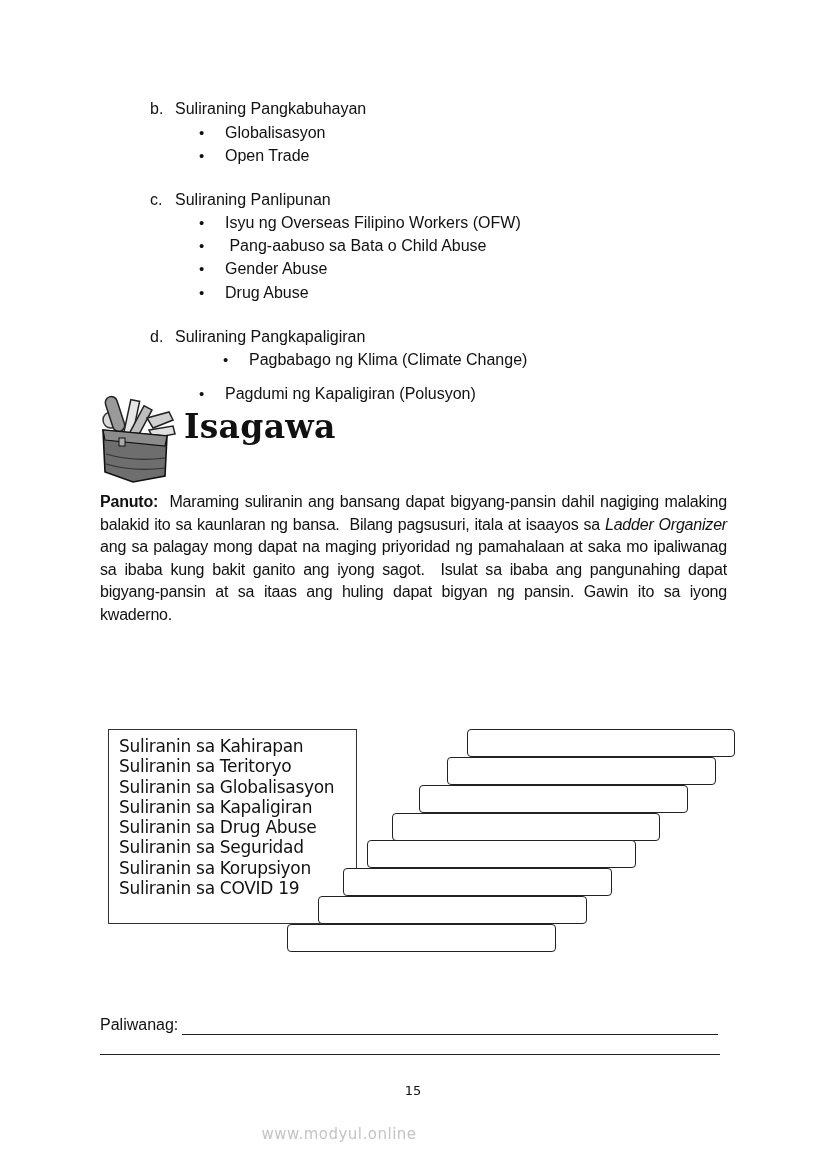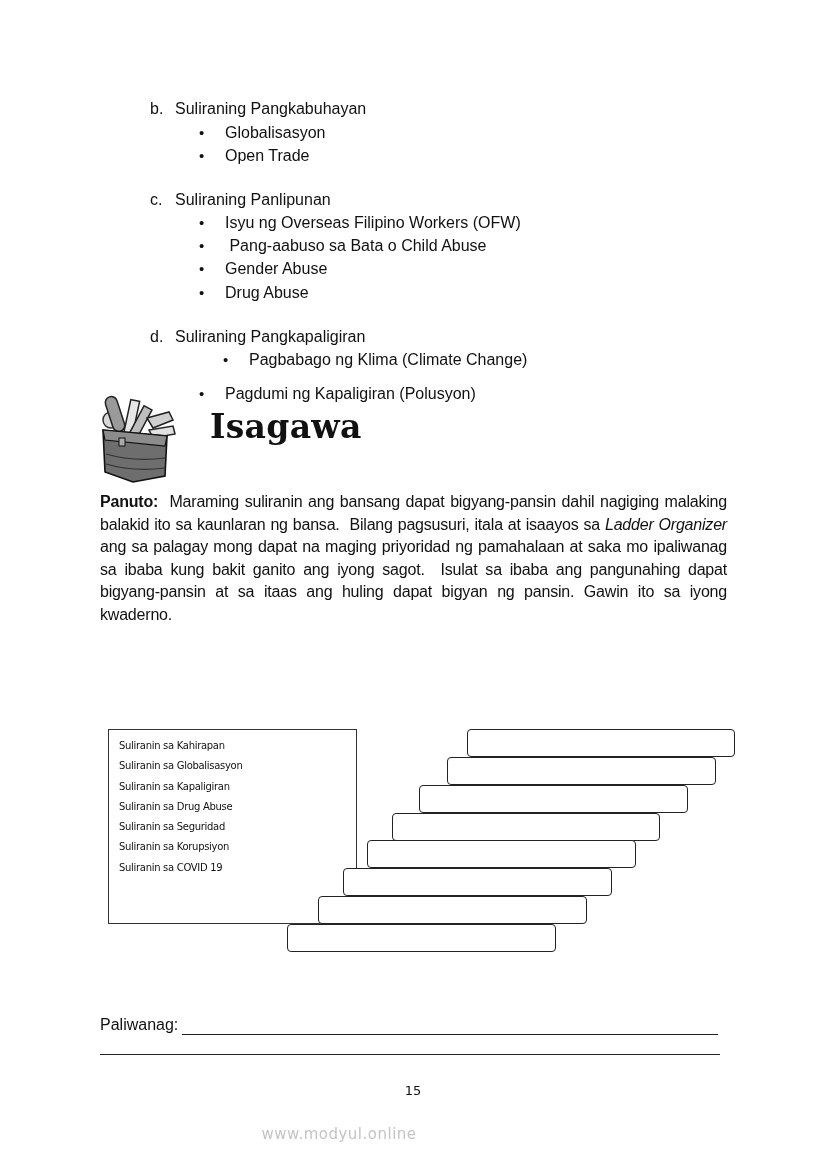--- a/index.html
+++ b/index.html
@@ -4,29 +4,29 @@
 <style>
   html, body { margin: 0; padding: 0; background: #ffffff; }
   body { width: 826px; height: 1169px; position: relative; overflow: hidden; color: #111; }
   .sans { font-family: "Liberation Sans", "DejaVu Sans", sans-serif; }
 
   .sec-head { position: absolute; left: 150px; font-size: 16px; white-space: nowrap; }
   .sec-head .letter { display: inline-block; width: 25px; }
   .bullet-item { position: absolute; left: 199px; font-size: 16px; white-space: nowrap; }
   .bullet-item .dot { display: inline-block; width: 26px; font-size: 15px; }
 
-  .title { position: absolute; left: 210px; top: 407px; font-family: "DejaVu Serif", "Liberation Serif", serif; font-weight: bold; font-size: 33px; letter-spacing: 0.3px; color: #111; }
+  .title { position: absolute; left: 184px; top: 407px; font-family: "DejaVu Serif", "Liberation Serif", serif; font-weight: bold; font-size: 33px; letter-spacing: 0.3px; color: #111; }
   .toolbox { position: absolute; left: 97px; top: 392px; width: 84px; height: 92px; }
 
   .instructions { position: absolute; left: 100px; top: 491px; width: 627px; font-size: 16px; line-height: 22.6px; text-align: justify; letter-spacing: -0.2px; }
   .instructions b { font-weight: bold; }
 
   .list-box { position: absolute; left: 108px; top: 729px; width: 249px; height: 195px; border: 1px solid #333; box-sizing: border-box; }
   .list-box ul { list-style: none; margin: 0; padding: 6px 0 0 10px; }
-  .list-box li { font-family: "DejaVu Sans", "Liberation Sans", sans-serif; font-size: 10px; line-height: 20.3px; letter-spacing: -0.3px; white-space: nowrap; }
+  .list-box li { font-family: "DejaVu Sans", "Liberation Sans", sans-serif; font-size: 17px; line-height: 20.3px; letter-spacing: -0.3px; white-space: nowrap; }
 
   .rung { position: absolute; height: 28px; border: 1px solid #222; border-radius: 4px; box-sizing: border-box; background: #fff; }
 
   .paliwanag { position: absolute; left: 100px; top: 1016px; font-size: 16px; white-space: nowrap; }
   .line1 { position: absolute; left: 182px; top: 1034px; width: 536px; border-top: 1px solid #222; }
   .line2 { position: absolute; left: 100px; top: 1054px; width: 620px; border-top: 1px solid #222; }
 
   .page-num { position: absolute; left: 0; width: 826px; top: 1083px; text-align: center; font-family: "DejaVu Sans", "Liberation Sans", sans-serif; font-size: 13px; }
   .watermark { position: absolute; left: 0; width: 678px; top: 1125px; text-align: center; font-family: "DejaVu Sans", "Liberation Sans", sans-serif; font-size: 15px; color: #c4c4c4; letter-spacing: 0.5px; }
 </style>
@@ -86,20 +86,21 @@
 </svg>
 <div class="title">Isagawa</div>
 
 <div class="instructions sans">
   <b>Panuto:</b><span style="white-space:pre-wrap">  Maraming suliranin ang bansang dapat bigyang-pansin dahil nagiging malaking balakid ito sa kaunlaran ng bansa.  Bilang pagsusuri, itala at isaayos sa </span><i>Ladder Organizer</i><span style="white-space:pre-wrap">  ang sa palagay mong dapat na maging priyoridad ng pamahalaan at saka mo ipaliwanag sa ibaba kung bakit ganito ang iyong sagot.  Isulat sa ibaba ang pangunahing dapat bigyang-pansin at sa itaas ang huling dapat bigyan ng pansin. Gawin ito sa iyong kwaderno.</span>
 </div>
 
 <div class="list-box">
   <ul>
     <li>Suliranin sa Kahirapan</li>
+    <li>Suliranin sa Teritoryo</li>
     <li>Suliranin sa Globalisasyon</li>
     <li>Suliranin sa Kapaligiran</li>
     <li>Suliranin sa Drug Abuse</li>
     <li>Suliranin sa Seguridad</li>
     <li>Suliranin sa Korupsiyon</li>
     <li>Suliranin sa COVID 19</li>
   </ul>
 </div>
 
 <div>

